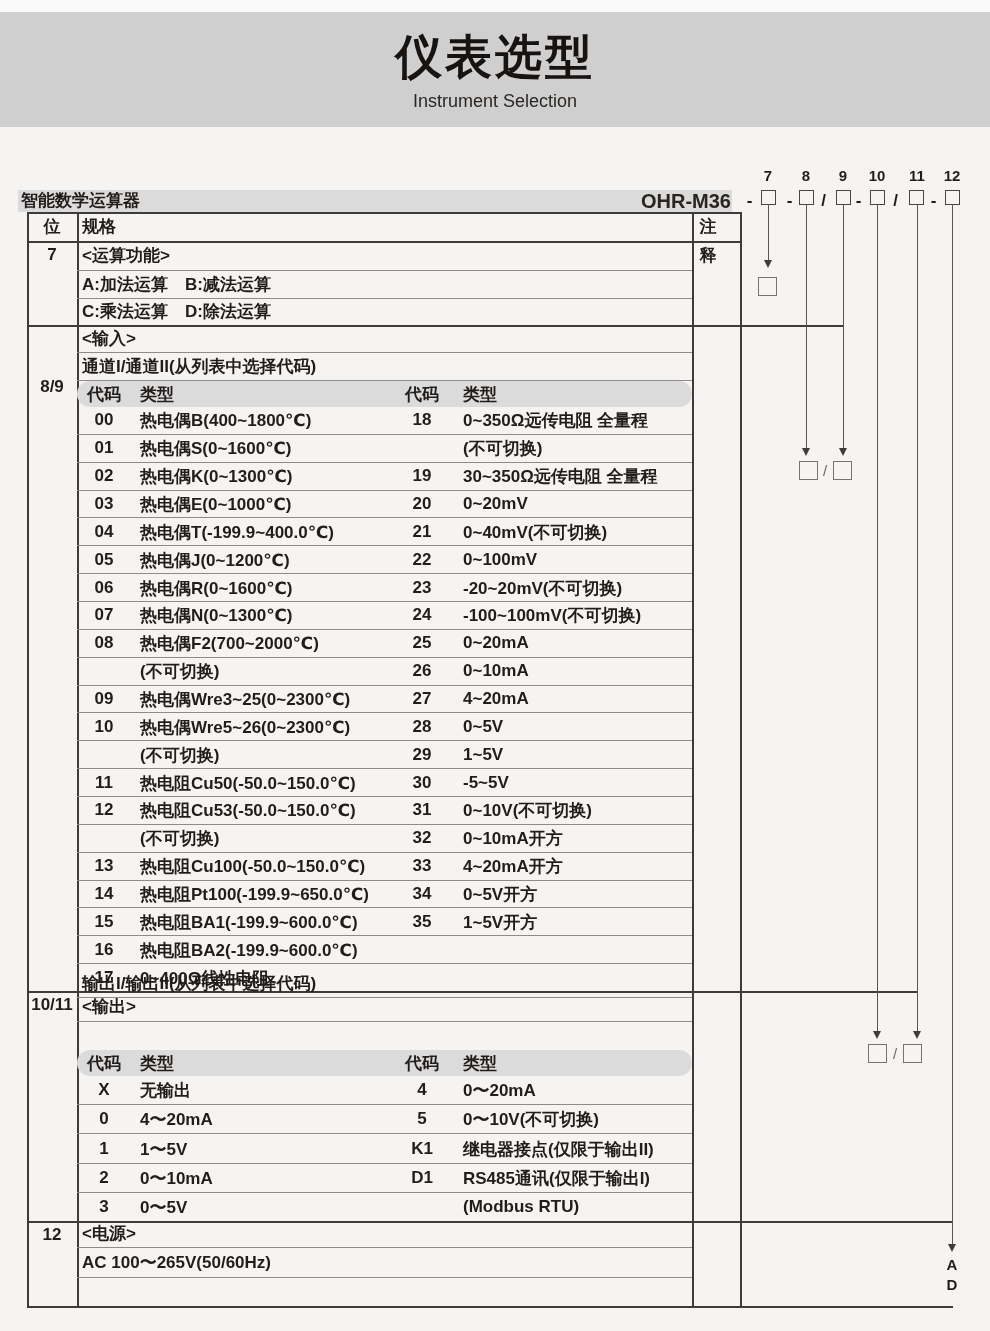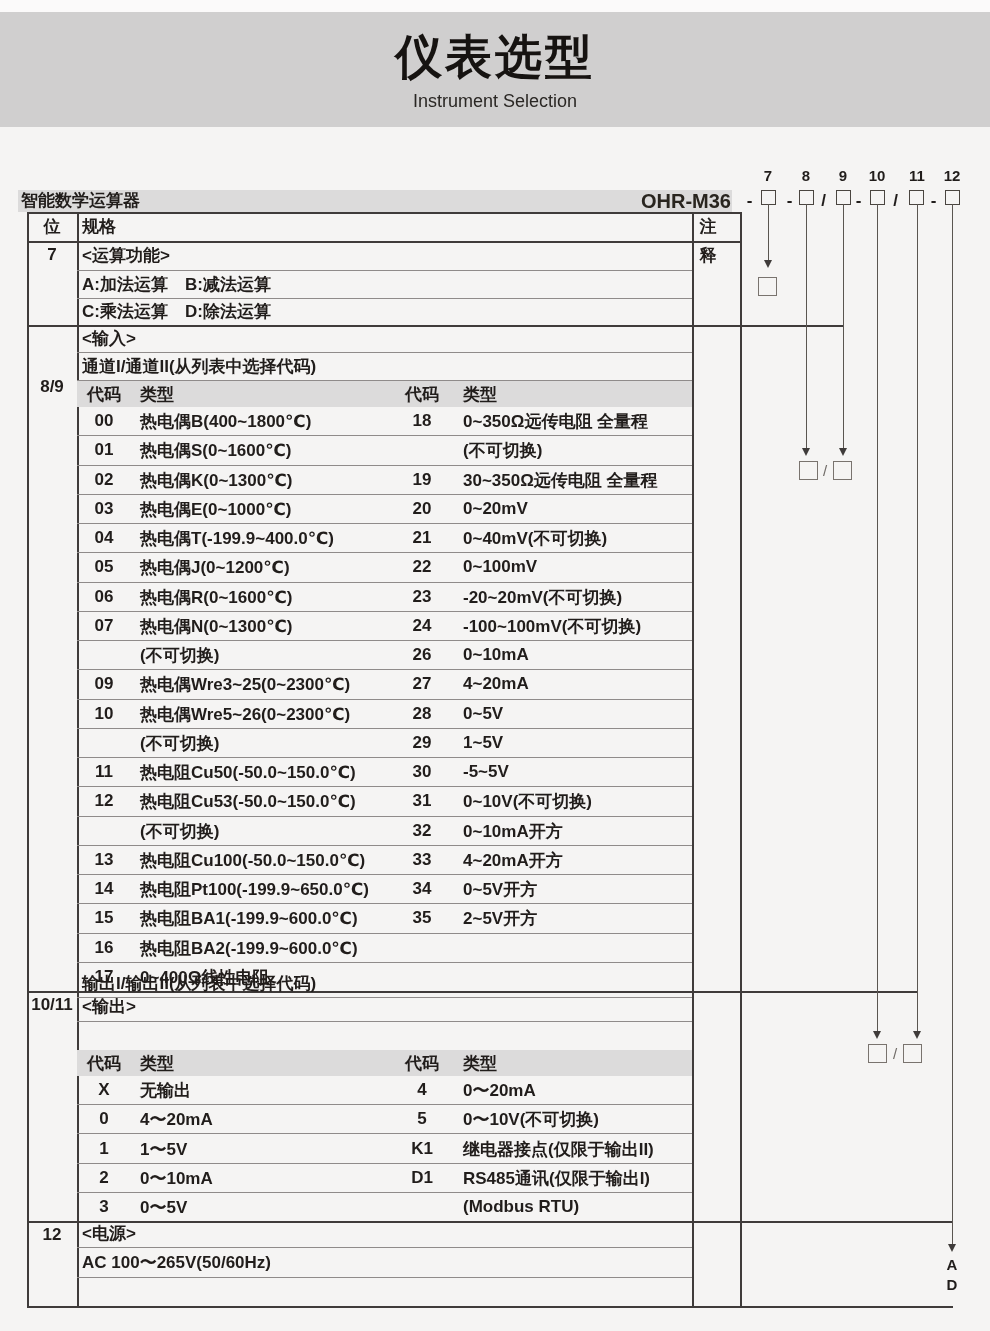--- a/index.html
+++ b/index.html
@@ -43,21 +43,21 @@
   .th{position:absolute;top:212px;height:29px;line-height:29px;font-size:17px;font-weight:bold;}
   .th-pos{left:27px;width:50px;text-align:center;}
   .th-spec{left:82px;}
   .th-note{left:692px;width:32px;text-align:center;}
   .poslab{position:absolute;left:27px;width:50px;text-align:center;font-size:17px;font-weight:bold;}
 
   
   .srow{position:absolute;left:77px;width:615px;box-sizing:border-box;
         font-size:17px;font-weight:bold;padding-left:5px;white-space:nowrap;}
   .lb{border-bottom:1px solid var(--line_light,#8f8b8a);}
-  .hdrstrip{position:absolute;left:77px;width:615px;background:var(--strip,#dcdbdb);font-size:17px;font-weight:bold;}
+  .hdrstrip{position:absolute;left:77px;width:615px;background:var(--strip,#dcdbdb);font-size:17px;font-weight:bold;border-radius:13px;}
 
   .cell{position:absolute;top:50%;transform:translateY(-50%);white-space:nowrap;}
   .c1{left:4px;width:46px;text-align:center;}
   .t1{left:63px;}
   .c2{left:322px;width:46px;text-align:center;}
   .t2{left:386px;}
 
   .rowsbox{position:absolute;left:77px;width:615px;display:flex;flex-direction:column;}
   .trow{position:relative;flex:1;border-bottom:1px solid var(--line_light,#8f8b8a);font-size:17px;font-weight:bold;}
   .trow:last-child{border-bottom:none;}
@@ -200,20 +200,26 @@
         <span class="cell c2">23</span>
         <span class="cell t2">-20~20mV(不可切换)</span>
       </div>
       <div class="trow">
         <span class="cell c1">07</span>
         <span class="cell t1">热电偶N(0~1300℃)</span>
         <span class="cell c2">24</span>
         <span class="cell t2">-100~100mV(不可切换)</span>
       </div>
       <div class="trow">
+        <span class="cell c1">08</span>
+        <span class="cell t1">热电偶F2(700~2000℃)</span>
+        <span class="cell c2">25</span>
+        <span class="cell t2">0~20mA</span>
+      </div>
+      <div class="trow">
         <span class="cell c1"></span>
         <span class="cell t1">(不可切换)</span>
         <span class="cell c2">26</span>
         <span class="cell t2">0~10mA</span>
       </div>
       <div class="trow">
         <span class="cell c1">09</span>
         <span class="cell t1">热电偶Wre3~25(0~2300℃)</span>
         <span class="cell c2">27</span>
         <span class="cell t2">4~20mA</span>
@@ -257,21 +263,21 @@
       <div class="trow">
         <span class="cell c1">14</span>
         <span class="cell t1">热电阻Pt100(-199.9~650.0℃)</span>
         <span class="cell c2">34</span>
         <span class="cell t2">0~5V开方</span>
       </div>
       <div class="trow">
         <span class="cell c1">15</span>
         <span class="cell t1">热电阻BA1(-199.9~600.0℃)</span>
         <span class="cell c2">35</span>
-        <span class="cell t2">2~5V开方</span>
+        <span class="cell t2">1~5V开方</span>
       </div>
       <div class="trow">
         <span class="cell c1">16</span>
         <span class="cell t1">热电阻BA2(-199.9~600.0℃)</span>
         <span class="cell c2"></span>
         <span class="cell t2"></span>
       </div>
       <div class="trow">
         <span class="cell c1">17</span>
         <span class="cell t1">0~400Ω线性电阻</span>

